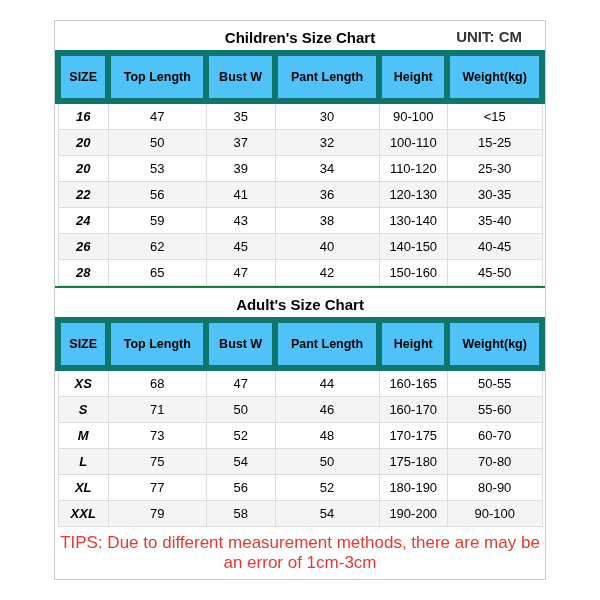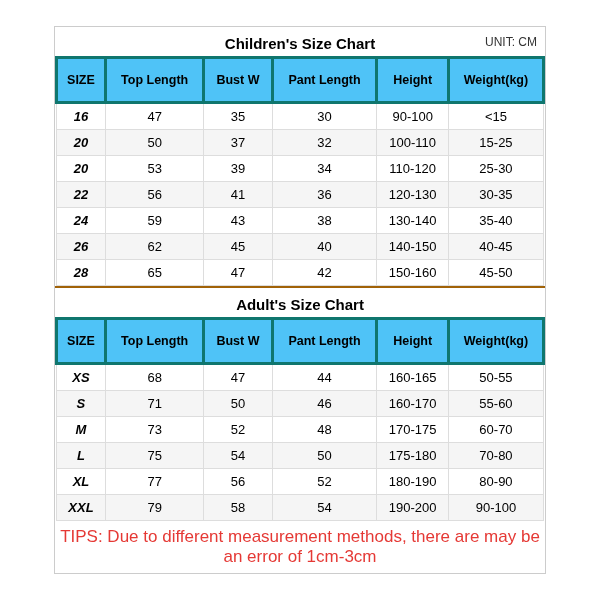--- a/index.html
+++ b/index.html
@@ -21,39 +21,39 @@
     .section-title {
       background: #fff;
       text-align: center;
       font-weight: bold;
       font-size: 15px;
       padding: 8px 4px 4px 4px;
       position: relative;
     }
     .unit-label {
       position: absolute;
-      right: 8px;
+      right: 23px;
       top: 50%;
       transform: translateY(-50%);
-      font-size: 12px;
-      font-weight: normal;
+      font-size: 15px;
+      font-weight: bold;
       color: #333;
     }
     table {
       width: 100%;
       border-collapse: collapse;
     }
     thead tr {
       background: #4fc3f7;
     }
     thead th {
       padding: 14px 4px;
       font-weight: bold;
       font-size: 12.5px;
-      border: 3px solid #0f766e;
+      border: 6px solid #0f766e;
       color: #000;
     }
     tbody tr {
       background: #fff;
     }
     tbody tr:nth-child(even) {
       background: #f5f5f5;
     }
     tbody td {
       padding: 5px 4px;
@@ -73,21 +73,21 @@
       padding: 8px 4px 4px 4px;
       border-top: 2px solid #333;
     }
     .tips {
       color: #e53935;
       font-size: 17px;
       text-align: center;
       padding: 6px 4px;
     }
     .divider {
-      border-top: 2px solid #a16207;
+      border-top: 2px solid #15803d;
     }
   </style>
 </head>
 <body>
 
 <div class="container">
 
   <div class="section-title">
     <span>Children's Size Chart</span>
     <span class="unit-label">UNIT: CM</span>

